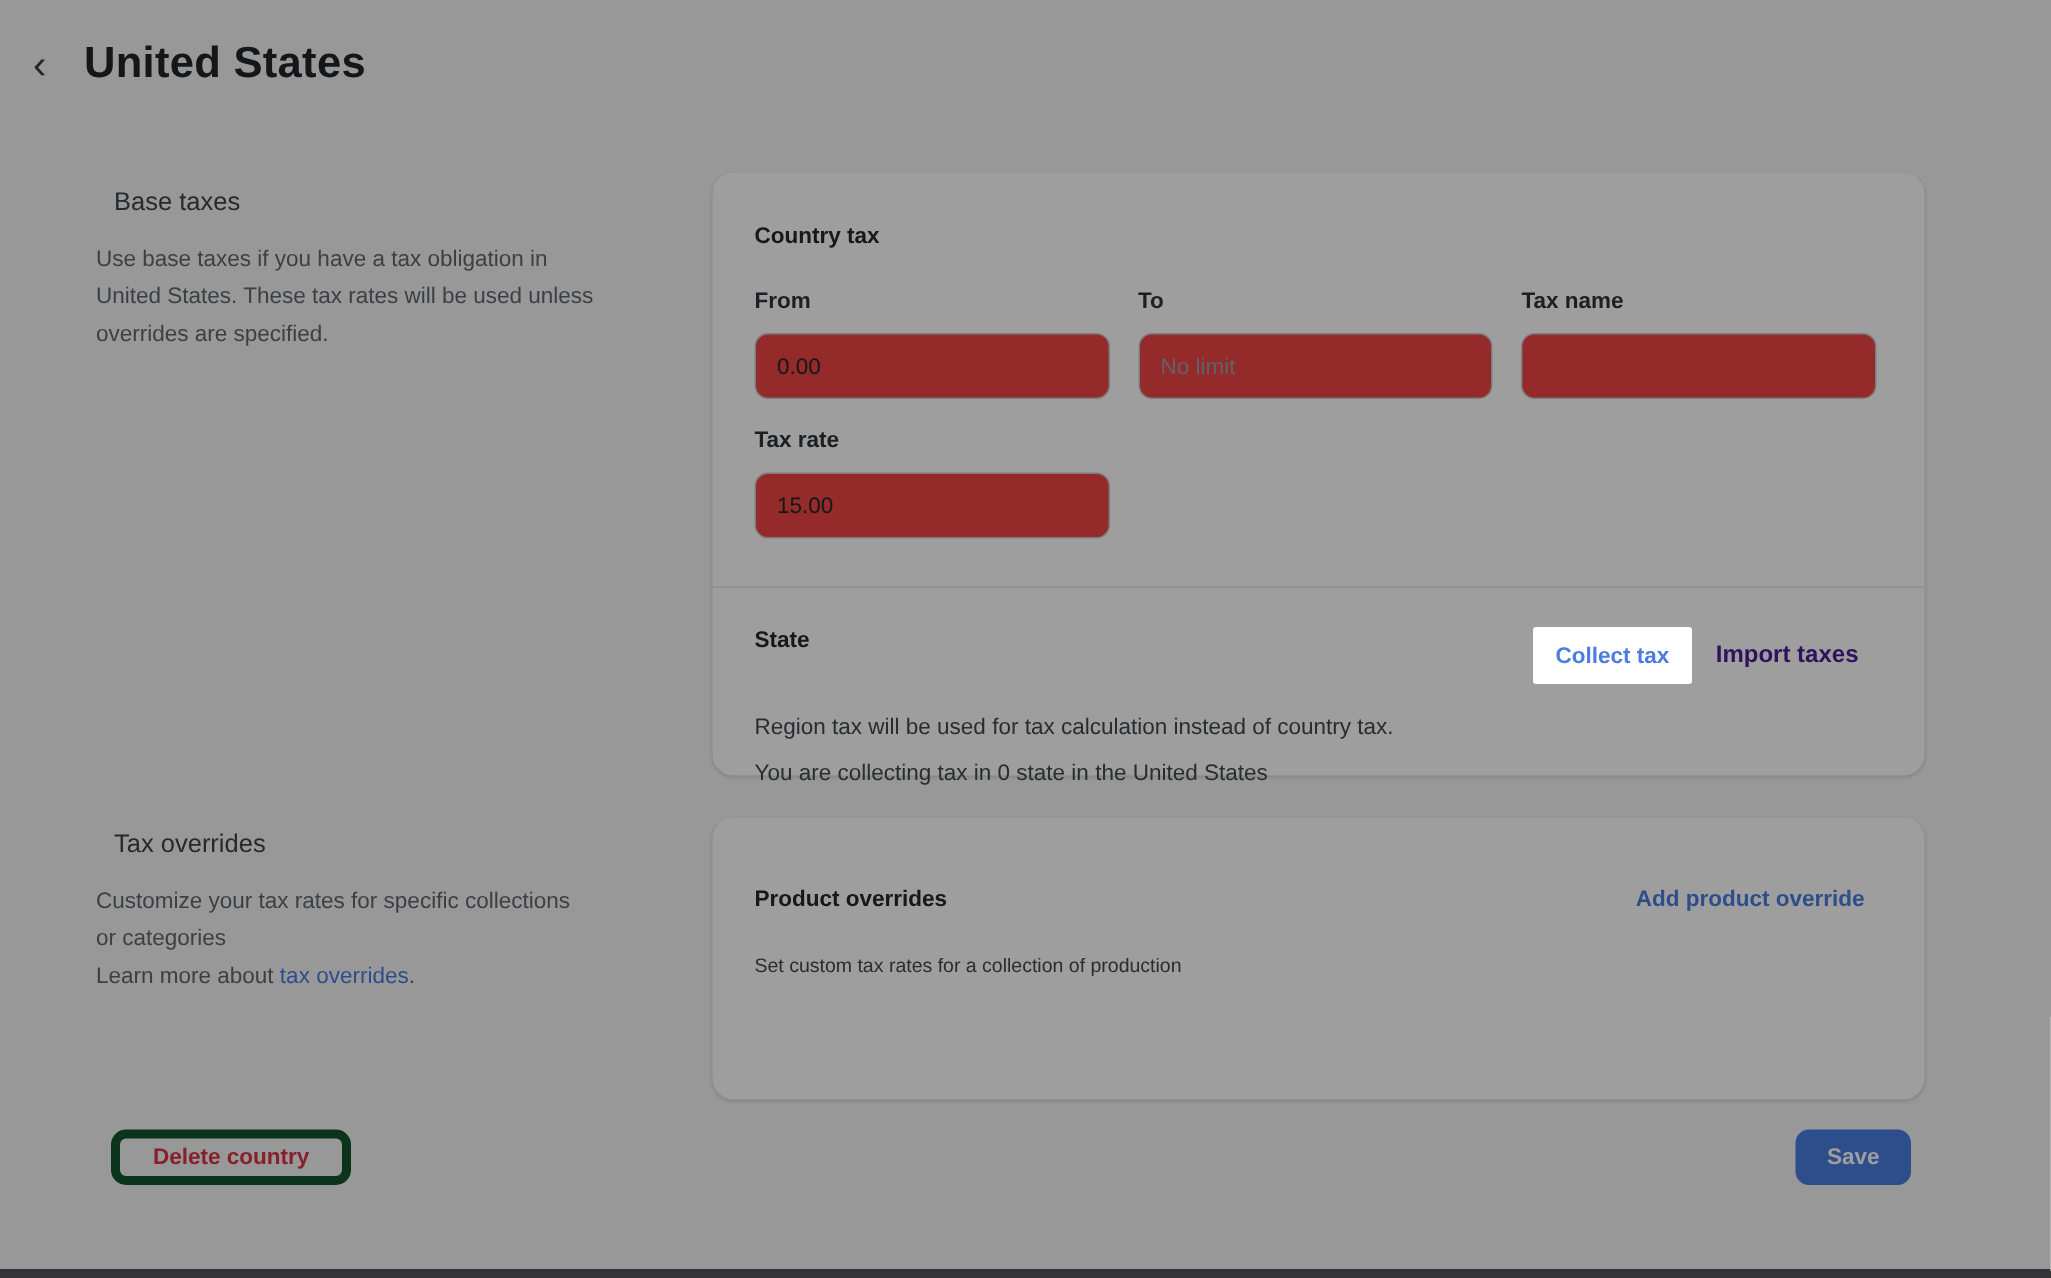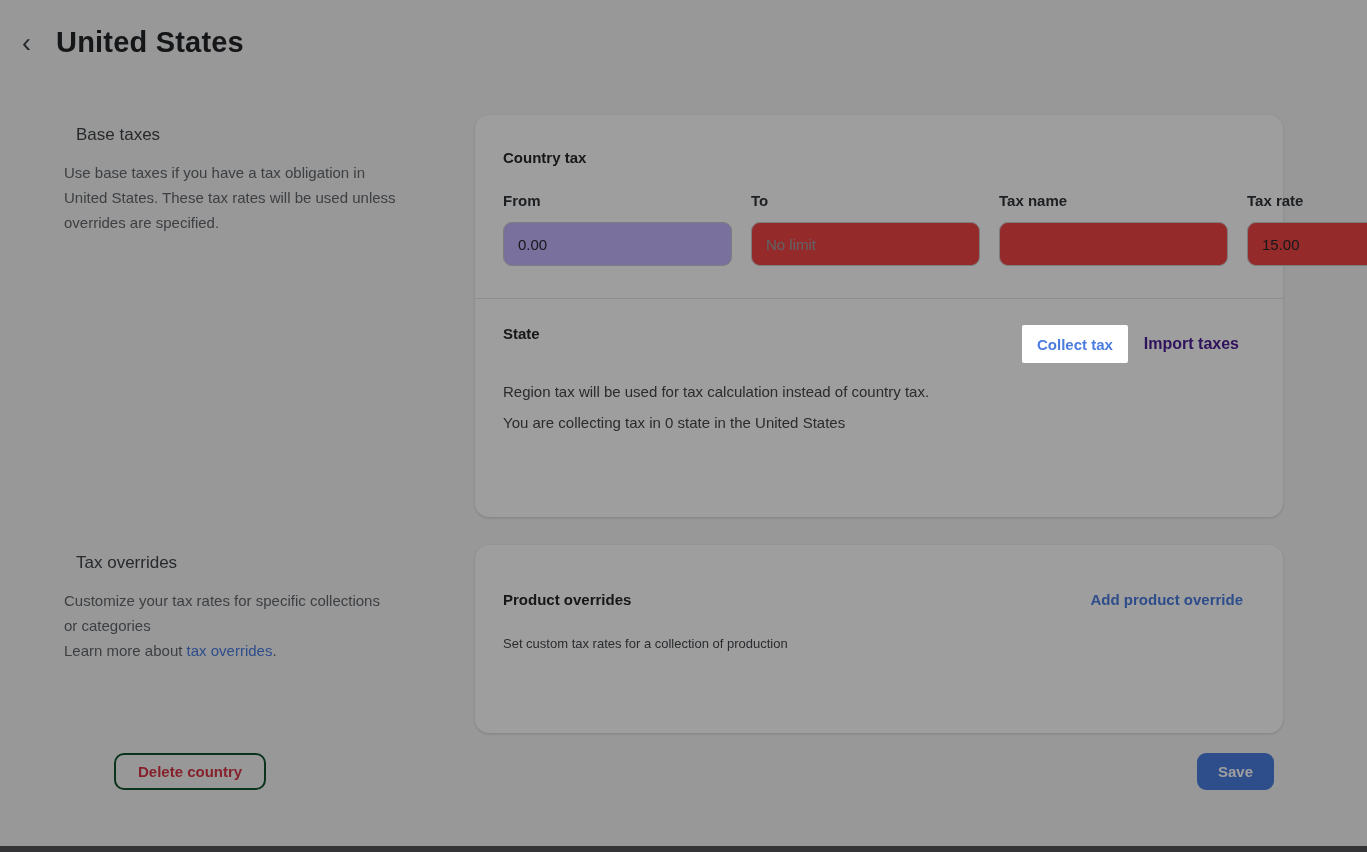--- a/index.html
+++ b/index.html
@@ -66,35 +66,35 @@
   .card-1 { height: 402px; }
   .card-2 { height: 188px; padding: 46px 28px 0 28px; }
 
   .section-country { padding: 34px 28px 32px 28px; }
   .card h3 {
     margin: 0; font-size: 15px; font-weight: 700; color: #26282b;
   }
 
   .fields {
     display: grid;
-    grid-template-columns: repeat(4, 1fr);
+    grid-template-columns: repeat(3, 1fr);
     gap: 19px;
     margin-top: 26px;
     max-width: 748px;
   }
   .field label {
     display: block;
     font-size: 15px; font-weight: 700; color: #303438;
     margin-bottom: 13px;
   }
   .input-box {
     height: 44px;
     border: 1px solid #c6c9cd;
     border-radius: 9px;
-    background: #c4b5fd;
+    background: #ef4444;
     display: flex; align-items: center;
     padding: 0 14px;
   }
   .input-box.gray { background: #ef4444; }
   .input-box input {
     flex: 1; min-width: 0;
     border: none; outline: none; background: transparent;
     font-family: inherit; font-size: 15px; color: #26282b;
     padding: 0;
   }
@@ -137,23 +137,23 @@
 
   
   .footer-row {
     margin-top: 20px;
     display: flex; align-items: center; justify-content: space-between;
     padding: 0 9px 0 10px;
   }
   .delete-country-button {
     height: 37px; padding: 0 22px;
     background: transparent;
-    border: 2px solid #14532d; border-radius: 10px;
-    font-family: inherit; font-size: 15px; font-weight: 700;
-    color: #d93648; cursor: pointer; margin-left: 40px;
+    border: 6px solid #14532d; border-radius: 10px;
+    font-family: inherit; font-size: 15px; font-weight: 700;
+    color: #d93648; cursor: pointer;
   }
   .save-button {
     height: 37px; padding: 0 21px;
     background: #4b7ce0;
     border: none; border-radius: 9px;
     font-family: inherit; font-size: 15px; font-weight: 700;
     color: #ffffff; cursor: pointer;
   }
 </style>
 </head>

